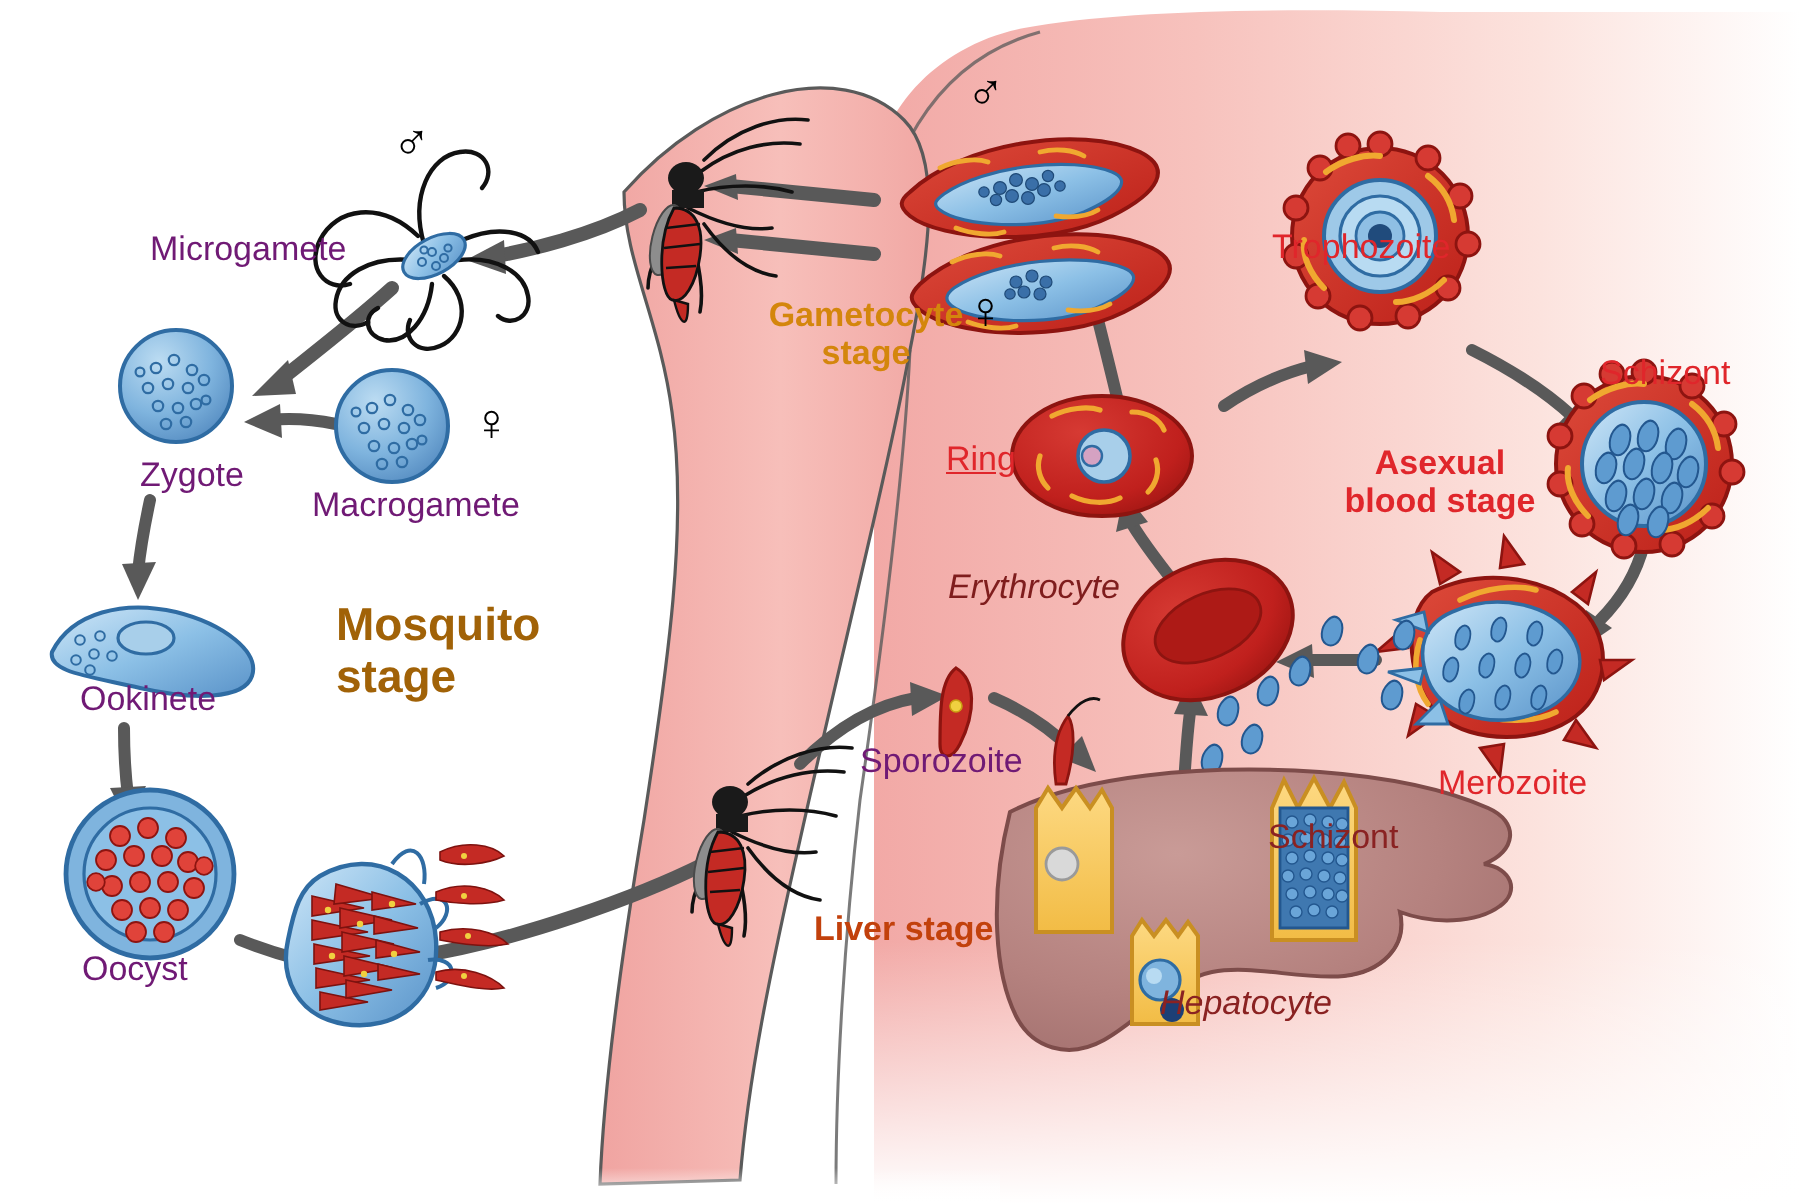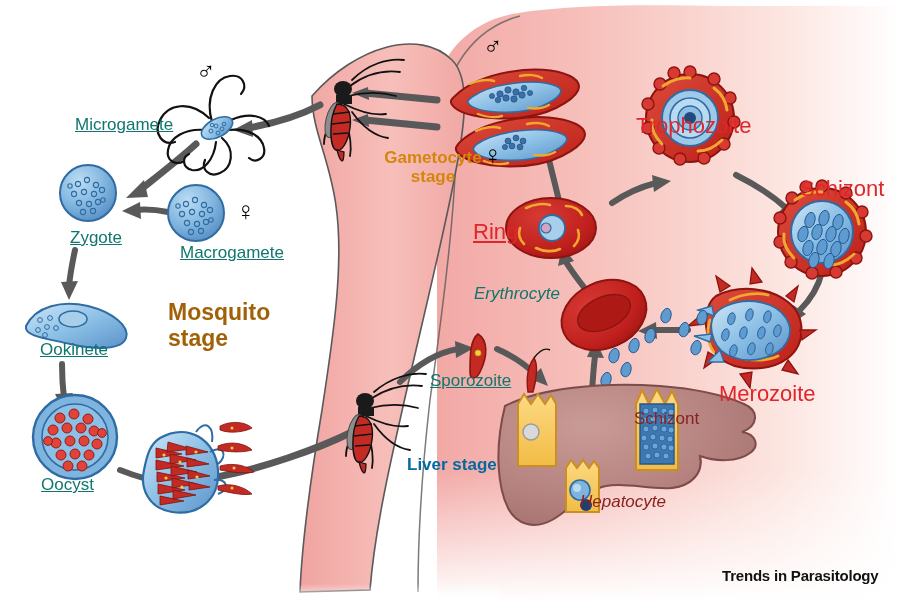--- a/index.html
+++ b/index.html
@@ -1,27 +1,27 @@
 <!DOCTYPE html>
 <html><head>
 <meta charset="utf-8">
 <style>
   html,body{margin:0;padding:0;background:#fff;}
   body{width:900px;height:602px;overflow:hidden;font-family:"Liberation Sans",sans-serif;}
   #stage{position:relative;width:900px;height:602px;background:#ffffff;}
   svg.layer{position:absolute;left:0;top:0;width:900px;height:602px;}
   .lbl{position:absolute;white-space:nowrap;line-height:1.12;}
-  .lbl-blk{color:#0f766e;font-size:17px;text-decoration:underline;}
+  .lbl-blk{color:#701a75;font-size:17px;}
   .lbl-blk-b{color:#a16207;font-size:23px;font-weight:bold;}
-  .lbl-red{color:#e0262b;font-size:22px;}
+  .lbl-red{color:#e0262b;font-size:17px;}
   .lbl-red-b{color:#e0262b;font-size:17px;font-weight:bold;text-align:center;}
-  .lbl-dred{color:#0369a1;font-size:17px;font-weight:bold;}
+  .lbl-dred{color:#c2410c;font-size:17px;font-weight:bold;}
   .lbl-dred-i{color:#8a2222;font-size:17px;font-style:italic;}
   .lbl-dred-p{color:#8a2222;font-size:17px;}
-  .lbl-red-i{color:#0f766e;font-size:17px;font-style:italic;}
+  .lbl-red-i{color:#7f1d1d;font-size:17px;font-style:italic;}
   .lbl-org-b{color:#d4860c;font-size:17px;font-weight:bold;text-align:center;}
   .lbl-jrnl{color:#111;font-size:15px;font-weight:bold;letter-spacing:-0.2px;}
   .sym{position:absolute;font-size:26px;color:#000;line-height:1;}
 </style>
 </head>
 <body>
 
 <div id="stage">
 
   <svg class="layer" viewBox="0 0 900 602">
@@ -593,21 +593,21 @@
     <g>
       <path d="M 478 334 C 488 340, 488 356, 480 372 C 476 380, 470 380, 470 372
                C 470 356, 470 340, 478 334 Z" fill="#c42a24" stroke="#8d1410" stroke-width="1.6"></path>
       <circle cx="478" cy="353" r="3" fill="#f0d040" stroke="#c9a012" stroke-width="0.8"></circle>
     </g>
   </svg>
 
   <div class="lbl lbl-blk" style="left:75px;top:115px;">Microgamete</div>
   <div class="sym" style="left:196px;top:58px;">♂</div>
 
-  <div class="lbl lbl-blk" style="left:156px;top:243px;margin-left:24px;">Macrogamete</div>
+  <div class="lbl lbl-blk" style="left:156px;top:243px;">Macrogamete</div>
   <div class="sym" style="left:236px;top:198px;">♀</div>
 
   <div class="lbl lbl-blk" style="left:70px;top:228px;">Zygote</div>
 
   <div class="lbl lbl-blk" style="left:40px;top:340px;">Ookinete</div>
 
   <div class="lbl lbl-blk" style="left:41px;top:475px;text-align:center;">Oocyst</div>
 
   <div class="lbl lbl-blk-b" style="left:168px;top:300px;width:110px;">
     <div>Mosquito</div>
@@ -625,25 +625,26 @@
 
   <div class="lbl lbl-red-i" style="left:474px;top:284px;">Erythrocyte</div>
 
   <div class="lbl lbl-red" style="left:636px;top:114px;">Trophozoite</div>
 
   <div class="lbl lbl-red" style="left:800px;top:177px;">Schizont</div>
 
   <div class="lbl lbl-red" style="left:719px;top:382px;">Merozoite</div>
 
   <div class="lbl lbl-red-b" style="left:660px;top:222px;width:120px;">
+    <div>Asexual</div>
+    <div>blood stage</div>
   </div>
 
   <div class="lbl lbl-blk" style="left:430px;top:371px;">Sporozoite</div>
 
   <div class="lbl lbl-dred" style="left:407px;top:455px;">Liver stage</div>
 
   <div class="lbl lbl-dred-p" style="left:634px;top:409px;">Schizont</div>
 
   <div class="lbl lbl-dred-i" style="left:580px;top:492px;">Hepatocyte</div>
 
-  <div class="lbl lbl-jrnl" style="left:722px;top:568px;">Trends in Parasitology</div>
 
 </div>
 
 </body></html>

